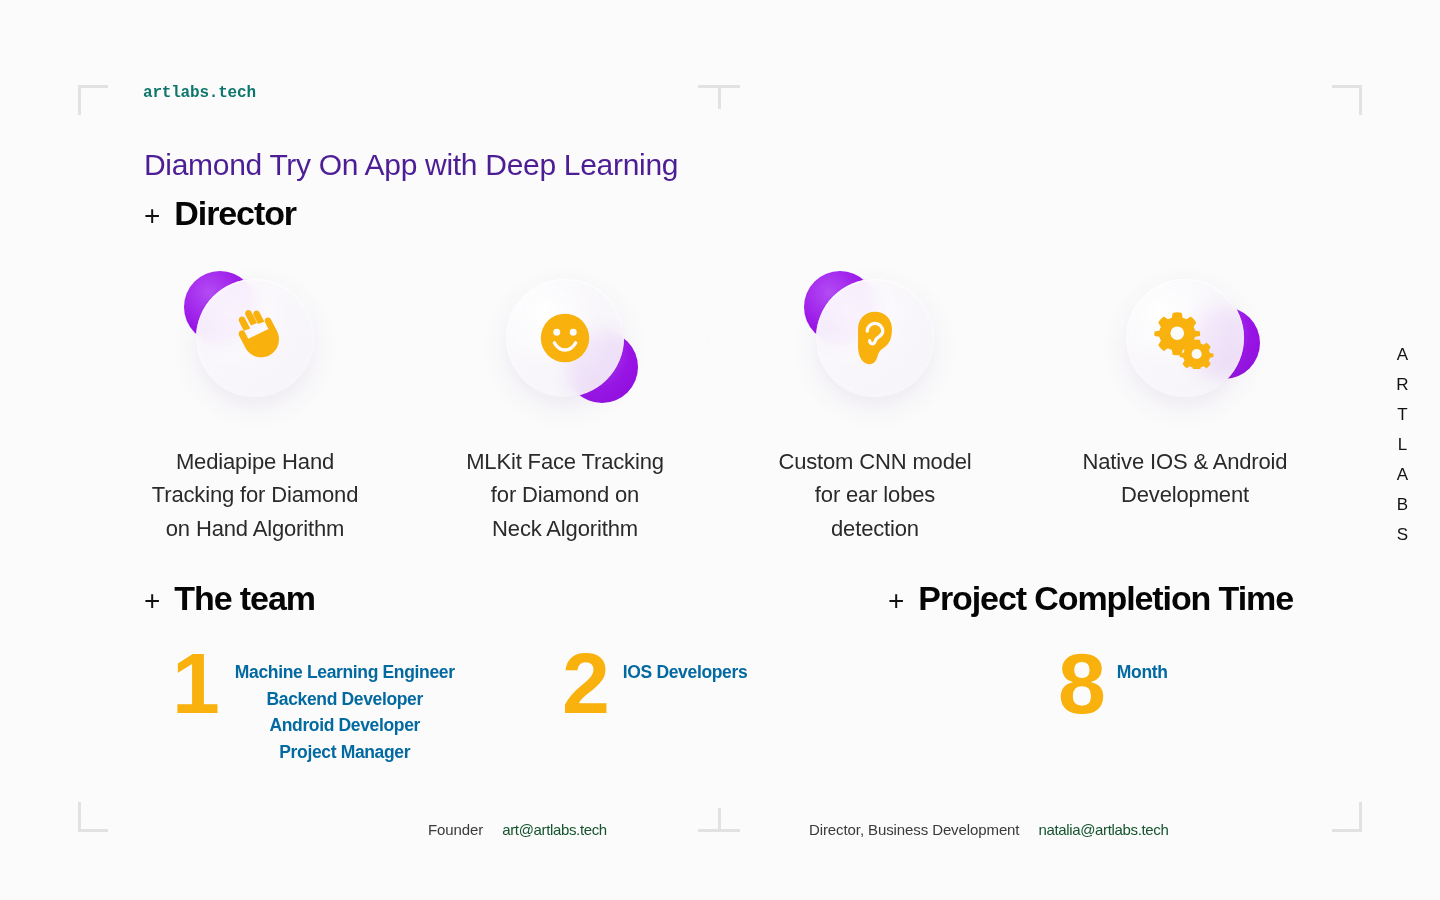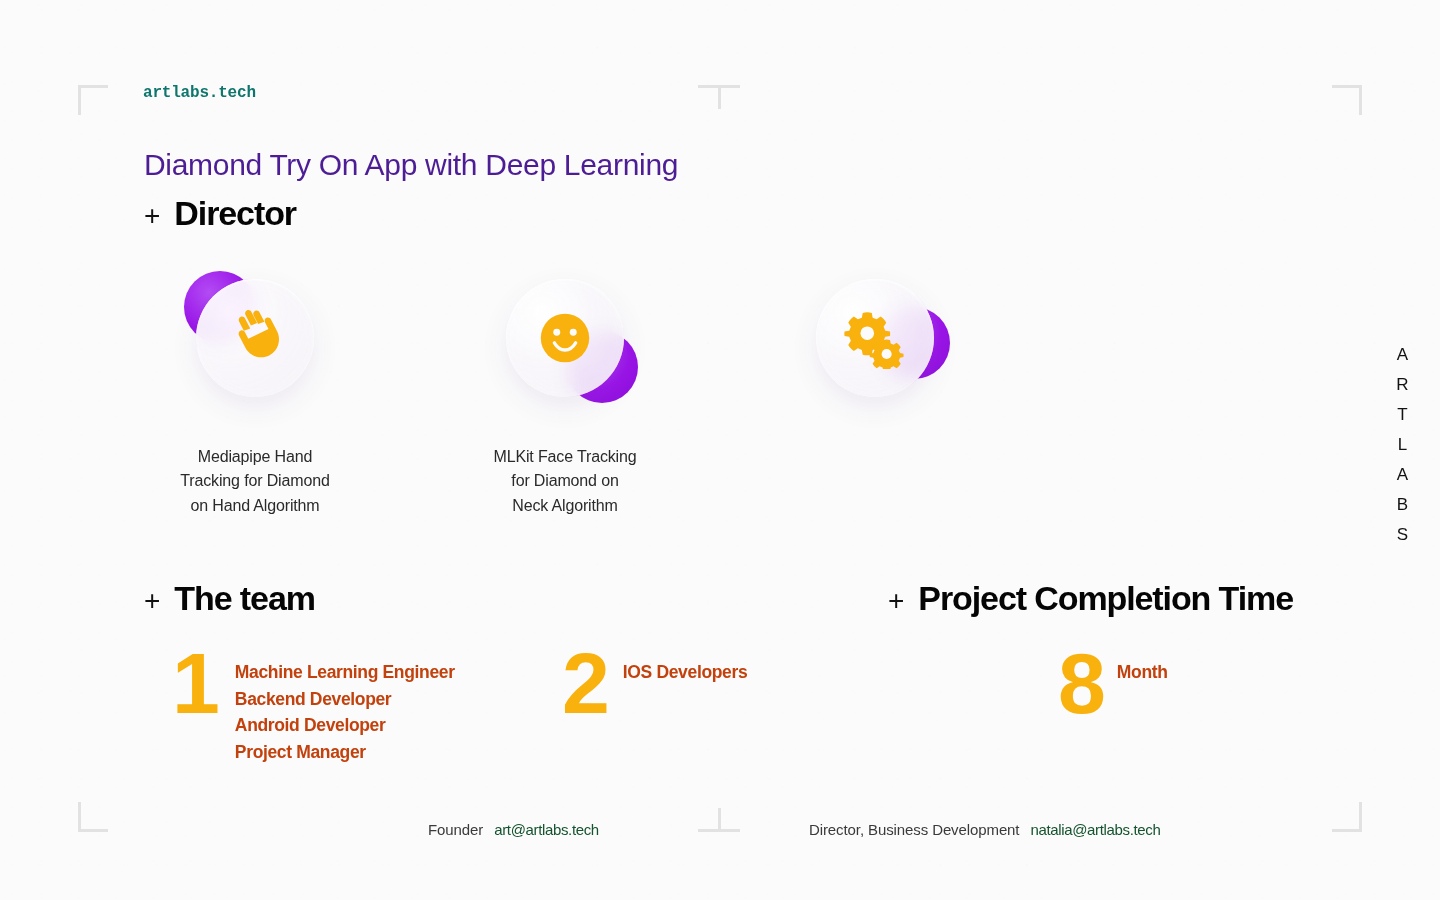--- a/index.html
+++ b/index.html
@@ -220,21 +220,21 @@
     z-index: 2;
     width: 62px;
     height: 62px;
     display: block;
   }
 
   .feature-caption {
     margin-top: 34px;
     width: 260px;
     text-align: center;
-    font-size: 16px;
+    font-size: 22px;
     font-weight: 300;
     line-height: 1.52;
     letter-spacing: -0.15px;
     color: #2a2a2a;
     white-space: pre-line;
   }
 
   
   .statline {
     position: absolute;
@@ -247,43 +247,44 @@
     font-weight: 800;
     color: #f9b10d;
     line-height: .82;
     letter-spacing: -3px;
   }
   .statlist {
     font-size: 17.5px;
     font-weight: 700;
     line-height: 1.52;
     letter-spacing: -0.35px;
-    color: #c2410c;
+    color: #0369a1;
     white-space: pre-line;
+    text-align: center;
   }
 
   .stat-1 { left: 172px; top: 648px; }
   .stat-1 .bignum  { margin-right: 18px; }
   .stat-1 .statlist { padding-top: 11px; }
 
   .stat-2 { left: 562px; top: 648px; }
   .stat-2 .bignum  { margin-right: 16px; }
   .stat-2 .statlist { padding-top: 11px; }
 
   .stat-3 { left: 1058px; top: 648px; }
   .stat-3 .bignum  { margin-right: 14px; }
   .stat-3 .statlist { padding-top: 11px; }
 
   
   .footer-contact {
     position: absolute;
     bottom: 62px;
     display: flex;
     align-items: flex-end;
-    gap: 11px;
+    gap: 19px;
     z-index: 3;
     font-size: 15px;
   }
   .fc-role  { font-weight: 300; color: #3a3a3a; letter-spacing: -0.1px; }
   .fc-email { font-weight: 400; color: #14532d; letter-spacing: -0.35px; }
 
   .fc-left  { left: 428px; }
   .fc-right { left: 809px; }
   .sidemark-wrap {
     position: absolute;
@@ -358,37 +359,53 @@
             <circle cx="40.5" cy="26" r="3.6" fill="#fcfbfb"></circle>
             <path d="M21 37c3 5 7 7.4 11 7.4S40 42 43 37" stroke="#fcfbfb" stroke-width="3.4" fill="none" stroke-linecap="round"></path>
           </svg>
         </div>
       </div>
       <div class="feature-caption">MLKit Face Tracking
 for Diamond on
 Neck Algorithm</div>
     </div>
 
+    <div class="feature">
+      <div class="badge">
+        <div class="blob blob-tl"></div>
+        <div class="disc">
+          <svg class="glyph" viewBox="0 0 64 64">
+            <path d="M32 5c-10 0-17.5 7.5-17.5 17.5V41c0 9.9 4.6 18 11.5 18 5.5 0 7.4-4 8.6-8.2 1.1-4 2.6-6.6 6.2-8.6C47.2 38.6 49.5 31.6 49.5 22.5 49.5 12.5 42 5 32 5Z" fill="#f9b10d"></path>
+            <path d="M24 25a8 8 0 0 1 16 0c0 5-5 5.5-7 8.5-1.3 2-1 4.5-3.5 4.5-2 0-3-1.5-3-3.3" stroke="#fcfbfb" stroke-width="3.3" fill="none" stroke-linecap="round" stroke-linejoin="round"></path>
+          </svg>
+        </div>
+      </div>
+      <div class="feature-caption">Custom CNN model
+for ear lobes
+detection</div>
+    </div>
 
     <div class="feature">
       <div class="badge">
         <div class="blob blob-r"></div>
         <div class="disc">
           <svg class="glyph" viewBox="0 0 64 64">
             <g fill="#f9b10d">
               <path d="M24 5.5c1.6 0 3.2.2 4.7.6l.9 4.9 4.1 1.7 4.1-2.8c2.4 1.7 4.4 3.8 5.8 6.3l-2.7 4.2 1.7 4.1 4.9.9c.2 1.5.2 3 0 4.5l-4.9.9-1.7 4.1 2.7 4.2c-1.4 2.5-3.4 4.6-5.8 6.3l-4.1-2.8-4.1 1.7-.9 4.9c-1.5.4-3.1.6-4.7.6s-3.2-.2-4.7-.6l-.9-4.9-4.1-1.7-4.1 2.8c-2.4-1.7-4.4-3.8-5.8-6.3l2.7-4.2-1.7-4.1-4.9-.9c-.2-1.5-.2-3 0-4.5l4.9-.9 1.7-4.1-2.7-4.2c1.4-2.5 3.4-4.6 5.8-6.3l4.1 2.8 4.1-1.7.9-4.9c1.5-.4 3.1-.6 4.7-.6Z"></path>
             </g>
             <circle cx="24" cy="27" r="7" fill="#fcfbfb"></circle>
             <g fill="#f9b10d">
               <path d="M44 33.5c1.2 0 2.4.2 3.5.5l.7 3.6 3 1.3 3-2.1c1.8 1.3 3.3 2.9 4.3 4.7l-2 3.1 1.3 3 3.6.7c.1 1.1.1 2.3 0 3.4l-3.6.7-1.3 3 2 3.1c-1 1.8-2.5 3.4-4.3 4.7l-3-2.1-3 1.3-.7 3.6c-1.1.3-2.3.5-3.5.5s-2.4-.2-3.5-.5l-.7-3.6-3-1.3-3 2.1c-1.8-1.3-3.3-2.9-4.3-4.7l2-3.1-1.3-3-3.6-.7c-.1-1.1-.1-2.3 0-3.4l3.6-.7 1.3-3-2-3.1c1-1.8 2.5-3.4 4.3-4.7l3 2.1 3-1.3.7-3.6c1.1-.3 2.3-.5 3.5-.5Z"></path>
             </g>
             <circle cx="44" cy="48.5" r="5.2" fill="#fcfbfb"></circle>
           </svg>
         </div>
       </div>
+      <div class="feature-caption">Native IOS &amp; Android
+Development</div>
     </div>
 
   </div>
 
   <div class="heading h-team">
     <span class="plus">+</span>
     <span class="htxt">The team</span>
   </div>
 
   <div class="heading h-time">

